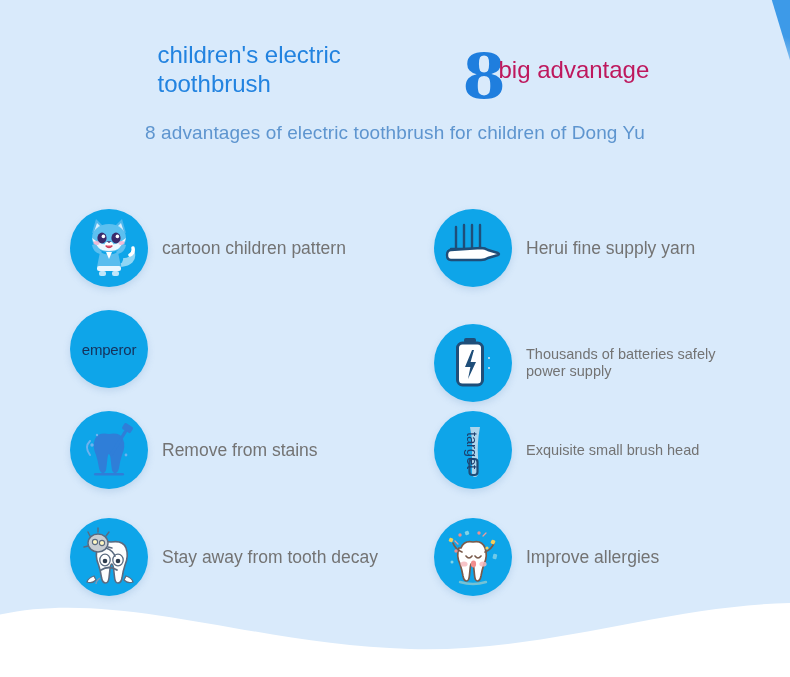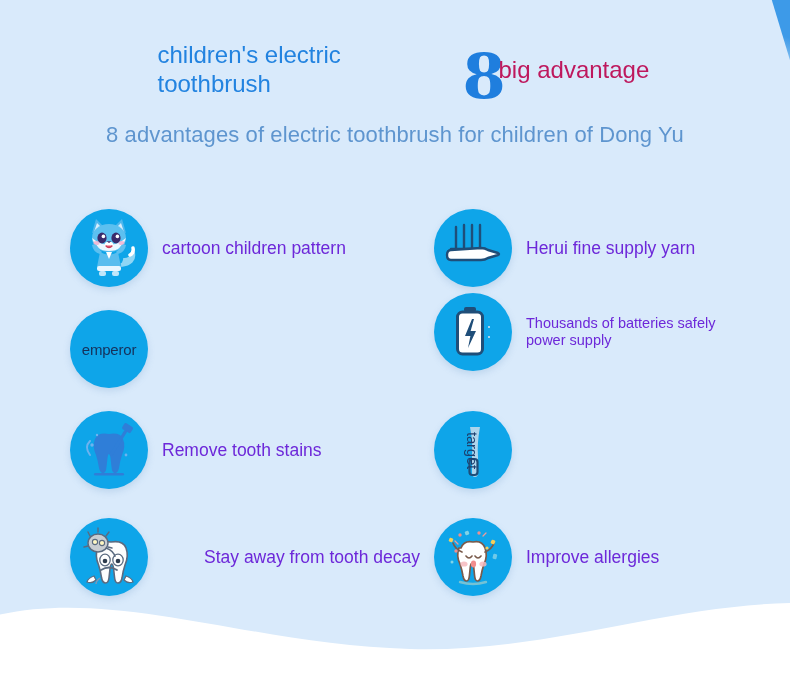--- a/index.html
+++ b/index.html
@@ -39,38 +39,38 @@
     color:#1f7ede;
     font-family:"DejaVu Serif", serif;
     letter-spacing:-2px;
   }
   .title-right-text{
     position:relative;left:34px;
     color:#be185d;font-size:24px;line-height:29px;font-weight:400;text-align:left;
   }
   .subtitle{
     position:absolute;left:0;top:122px;width:790px;text-align:center;
-    color:#5e95cf;font-size:22px;font-weight:400;letter-spacing:.1px;
+    color:#5e95cf;font-size:19px;font-weight:400;letter-spacing:.1px;
   }
 
   
   .grid{position:absolute;left:0;top:196px;width:790px;}
   .feature{
     position:absolute;display:flex;align-items:center;
   }
   .bubble{
     width:78px;height:78px;border-radius:50%;
     background:#0ea5e9;
     box-shadow:0 3px 7px rgba(90,140,190,.22);
     flex:0 0 auto;
     display:flex;align-items:center;justify-content:center;
     overflow:hidden;position:relative;
   }
   .flabel{
-    margin-left:14px;color:#6d28d9;font-size:17.5px;line-height:20px;
+    margin-left:14px;color:#737373;font-size:17.5px;line-height:20px;
     max-width:250px;
   }
   .flabel.small{font-size:14.5px;line-height:17px;max-width:230px;}
   .bubble-word{
     font-size:15px;color:#16305a;font-family:"Liberation Sans",sans-serif;
     letter-spacing:-.2px;
   }
   .bubble-word.rot{
     transform:rotate(90deg);display:inline-block;
     color:#1c3f6e;font-size:15px;
@@ -152,24 +152,24 @@
           <g transform="rotate(32 52 26)">
             <rect x="47" y="12" width="10" height="7" rx="1.6" fill="#2f7ed8"></rect>
             <rect x="50.4" y="18" width="3.2" height="30" rx="1.6" fill="#2f7ed8"></rect>
           </g>
           <circle cx="22" cy="34" r="1.7" fill="#6fb2ef"></circle>
           <circle cx="56" cy="44" r="1.4" fill="#6fb2ef"></circle>
           <circle cx="27" cy="24" r="1.2" fill="#6fb2ef"></circle>
           <path d="M20 30 q-6 6 0 14" stroke="#6fb2ef" stroke-width="2" fill="none" stroke-linecap="round"></path>
         </svg>
       </div>
-      <div class="flabel">Remove tooth stains</div>
-    </div>
-
-    <div class="feature" style="left:70px;top:322px;gap:42px;">
+      <div class="flabel">Remove from stains</div>
+    </div>
+
+    <div class="feature" style="left:70px;top:322px;">
       <div class="bubble">
         <svg class="sq-wrap" viewBox="0 0 78 78">
           <path d="M26 30 q3 -8 15 -6 q12 -2 15 6 q3 8 -1 17 q-2 6 -3 13 q-1 5 -4 5 q-3 0 -3.5 -6 l-1 -9 q-0.6 -4 -1.7 -4 q-1.1 0 -1.7 4 l-1 9 q-0.5 6 -3.5 6 q-3 0 -4 -5 q-1 -7 -3 -13 q-4 -9 -1 -17Z" fill="#fdfdfd" stroke="#5b6b80" stroke-width="1.6"></path>
           <ellipse cx="35" cy="42" rx="5.2" ry="5.8" fill="#ffffff" stroke="#5b6b80" stroke-width="1.3"></ellipse>
           <ellipse cx="48" cy="42" rx="5.2" ry="5.8" fill="#ffffff" stroke="#5b6b80" stroke-width="1.3"></ellipse>
           <circle cx="35" cy="43" r="2.3" fill="#2d3b4d"></circle>
           <circle cx="48" cy="43" r="2.3" fill="#2d3b4d"></circle>
           <path d="M31 52 q8 -5 16 0" stroke="#5b6b80" stroke-width="1.8" fill="none" stroke-linecap="round"></path>
 
           <ellipse cx="28" cy="25" rx="10" ry="9" fill="#c9cdd1" stroke="#5b6b80" stroke-width="1.4"></ellipse>
@@ -194,41 +194,42 @@
             <path d="M38 16 L38 39"></path>
             <path d="M46 16 L46 39"></path>
           </g>
           <path d="M17 40 h34" stroke="#1f4e79" stroke-width="2.6" stroke-linecap="round"></path>
           <path d="M17 41 q-4 0 -4 5 q0 5 4 5 h30 q4 0 7 -2 l10 -3 q2 -1 0 -2 l-10 -3 q-3 -2 -7 -2 Z" fill="#ffffff" stroke="#1f4e79" stroke-width="2.4" stroke-linejoin="round"></path>
         </svg>
       </div>
       <div class="flabel">Herui fine supply yarn</div>
     </div>
 
-    <div class="feature" style="left:434px;top:97px;">
+    <div class="feature" style="left:434px;top:128px;">
       <div class="bubble">
         <svg class="sq-wrap" viewBox="0 0 78 78">
           <rect x="30" y="14" width="12" height="5" rx="2" fill="#1f4e79"></rect>
           <rect x="23.5" y="19" width="25" height="42" rx="5" fill="#ffffff" stroke="#1f4e79" stroke-width="3"></rect>
           <path d="M38 26 L31 43 h5.4 l-2.4 12 L42 38 h-5.4 l3.4 -12Z" fill="#1f4e79"></path>
           <circle cx="55" cy="34" r="1.1" fill="#cfe0ef"></circle>
           <circle cx="55" cy="44" r="1.1" fill="#cfe0ef"></circle>
         </svg>
       </div>
       <div class="flabel small">Thousands of batteries safely power supply</div>
     </div>
 
     <div class="feature" style="left:434px;top:215px;">
       <div class="bubble">
         <svg class="sq-wrap" viewBox="0 0 78 78">
           <path d="M36 16 q3 16 2 30 l0 16 q0 4 3 4 q3 0 3 -4 l0 -16 q-1 -14 2 -30" fill="#c9ddec" opacity=".85"></path>
           <rect x="35.5" y="48" width="8" height="16" rx="3" fill="none" stroke="#1f4e79" stroke-width="2.2"></rect>
         </svg>
         <span class="bubble-word rot">target</span>
       </div>
+      <div class="flabel small">Exquisite small brush head</div>
     </div>
 
     <div class="feature" style="left:434px;top:322px;">
       <div class="bubble">
         <svg class="sq-wrap" viewBox="0 0 78 78">
           <path d="M27 30 q3 -8 12 -6 q9 -2 12 6 q3 8 -1 16 q-2 6 -3 12 q-1 5 -3.5 5 q-2.5 0 -3 -6 l-0.8 -8 q-0.5 -3.6 -1.7 -3.6 q-1.2 0 -1.7 3.6 l-0.8 8 q-0.5 6 -3 6 q-2.5 0 -3.5 -5 q-1 -6 -3 -12 q-4 -8 -1 -16Z" fill="#ffffff" stroke="#7a5b4c" stroke-width="1.7"></path>
           <path d="M32 38 q3 4 6 0" stroke="#7a5b4c" stroke-width="1.6" fill="none" stroke-linecap="round"></path>
           <path d="M41 38 q3 4 6 0" stroke="#7a5b4c" stroke-width="1.6" fill="none" stroke-linecap="round"></path>
           <ellipse cx="30" cy="46" rx="3.6" ry="2.6" fill="#f6b8bd" opacity=".85"></ellipse>
           <ellipse cx="49" cy="46" rx="3.6" ry="2.6" fill="#f6b8bd" opacity=".85"></ellipse>

